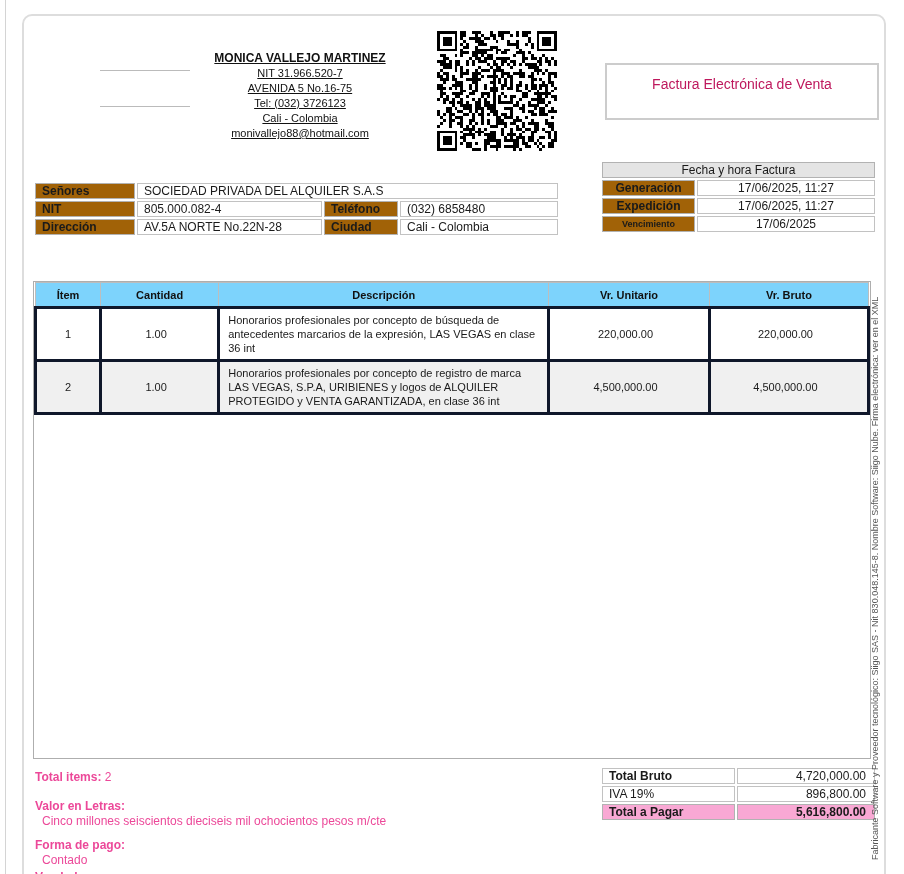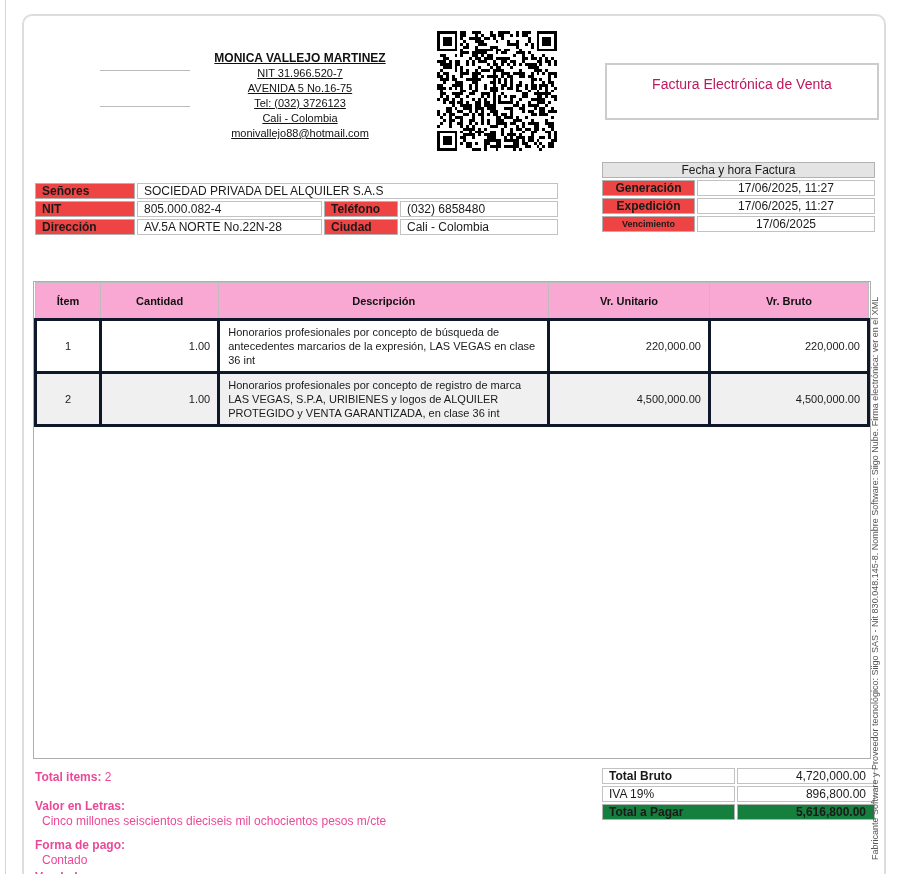--- a/index.html
+++ b/index.html
@@ -26,54 +26,54 @@
   .title-box {
     left: 581px; top: 47px; width: 274px; height: 57px;
     border: 2px solid #cccccc; text-align: center; font-size: 14px; line-height: 19px;
     padding-top: 10px; color: #be185d;
   }
   .title-box .no { font-weight: bold; }
 
   
   table.boxed { border-collapse: separate; border-spacing: 2px; }
   table.boxed td { border: 1px solid #c2c2c2; font-size: 12px; padding: 0 6px; height: 16px; }
-  table.boxed td.lbl { background: #ef4444; font-weight: bold; border-color: #b2b2b2; }
+  table.boxed td.lbl { background: #a16207; font-weight: bold; border-color: #b2b2b2; }
 
   .customer { left: 9px; top: 165px; width: 527px; }
   .customer td { height: 15px; }
 
   .datebox { left: 576px; top: 144px; width: 277px; }
   .datebox td { text-align: center; height: 17px; }
   .datebox td.hdr { background: #e4e4e4; font-weight: normal; border-color: #b2b2b2; }
   .datebox td.lbl { text-align: center; }
   .datebox td.small { font-size: 9px; }
 
   
   .items-outer { left: 9px; top: 265px; width: 838px; height: 478px; border: 1px solid #aeaeae; background: #fff; }
   table.items { width: 100%; border-collapse: collapse; font-size: 11px; }
   table.items th {
-    background: #f9a8d4; border: 1px solid #bdbdbd; height: 37px;
+    background: #7dd3fc; border: 1px solid #bdbdbd; height: 25px;
     font-size: 11px; font-weight: bold; color: #111;
   }
   table.items td { border: 3px solid #0f172a; height: 50px; vertical-align: middle; line-height: 14px; }
   table.items tr.alt td { background: #f0f0f0; }
   td.c { text-align: center; }
-  td.r { text-align: right; padding-right: 7px; }
+  td.r { text-align: center; padding-right: 7px; }
   td.desc { padding: 4px 8px; }
 
   
   .foot { font-size: 12px; color: #ec4899; }
   .b { font-weight: bold; }
   .indent { left: 18px; }
 
   
   .totals { left: 576px; top: 750px; width: 277px; }
   .totals td { height: 24px; font-size: 12px; }
   .totals td.val { text-align: right; padding-right: 8px; }
-  .totals tr.hl td { background: #15803d; font-weight: bold; border-color: #b2b2b2; }
+  .totals tr.hl td { background: #f9a8d4; font-weight: bold; border-color: #b2b2b2; }
 
   
   .side-text {
     left: 846px; top: 844px; width: 540px; height: 11px;
     transform: rotate(-90deg); transform-origin: 0 0;
     font-size: 9px; color: #555; white-space: nowrap;
   }
   .clipped { left: 11px; top: 854px; font-size: 12px; font-weight: bold; }
 </style>
 </head>

